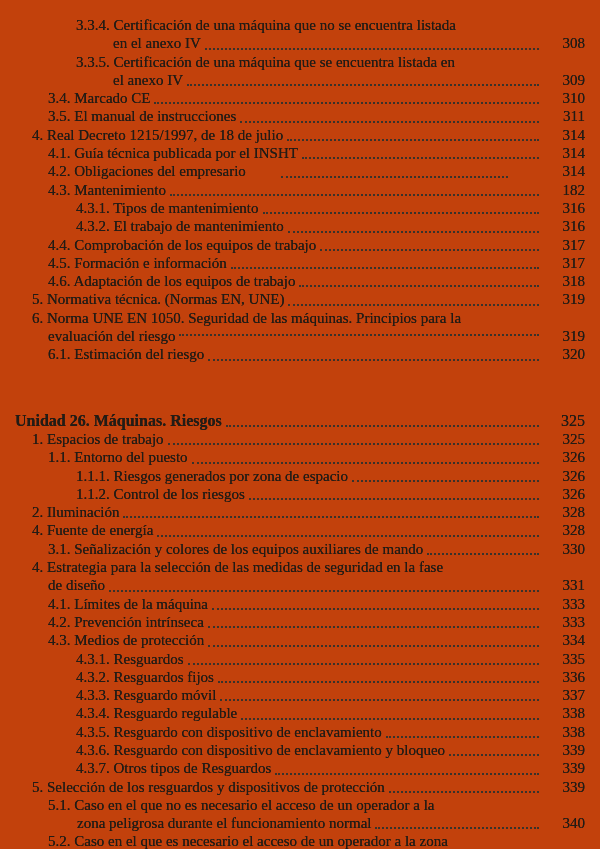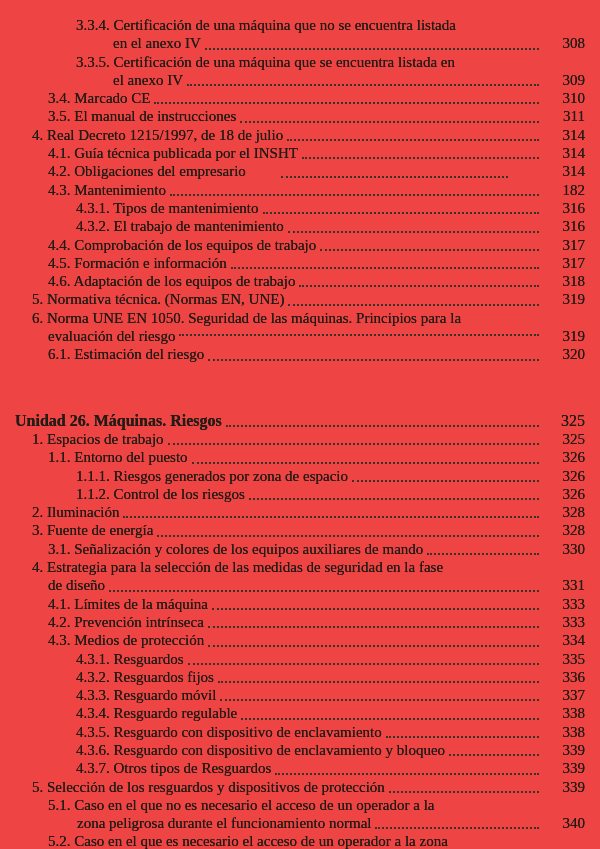--- a/index.html
+++ b/index.html
@@ -12,21 +12,21 @@
     height: 849px;
     overflow: hidden;
     font-family: "Liberation Serif", serif;
     color: #221c16;
   }
   .page {
     box-sizing: border-box;
     width: 600px;
     height: 849px;
     padding: 16px 15px 0 15px;
-    background: #ef4444;
+    background: #c2410c;
   }
   .toc {
     width: 570px;
     font-size: 15px;
     line-height: 18.3px;
     text-shadow: 0 0 0.3px currentColor;
   }
   .entry { }
   .entry.bold {
     font-weight: bold;
@@ -216,21 +216,21 @@
       </div>
       <div class="entry">
         <div class="row" style="padding-left: 17px;">
           <span class="textline">2. Iluminación</span>
           <span class="leader"></span>
           <span class="pagenum">328</span>
         </div>
       </div>
       <div class="entry">
         <div class="row" style="padding-left: 17px;">
-          <span class="textline">3. Fuente de energía</span>
+          <span class="textline">4. Fuente de energía</span>
           <span class="leader"></span>
           <span class="pagenum">328</span>
         </div>
       </div>
       <div class="entry">
         <div class="row" style="padding-left: 33px;">
           <span class="textline">3.1. Señalización y colores de los equipos auxiliares de mando</span>
           <span class="leader"></span>
           <span class="pagenum">330</span>
         </div>

